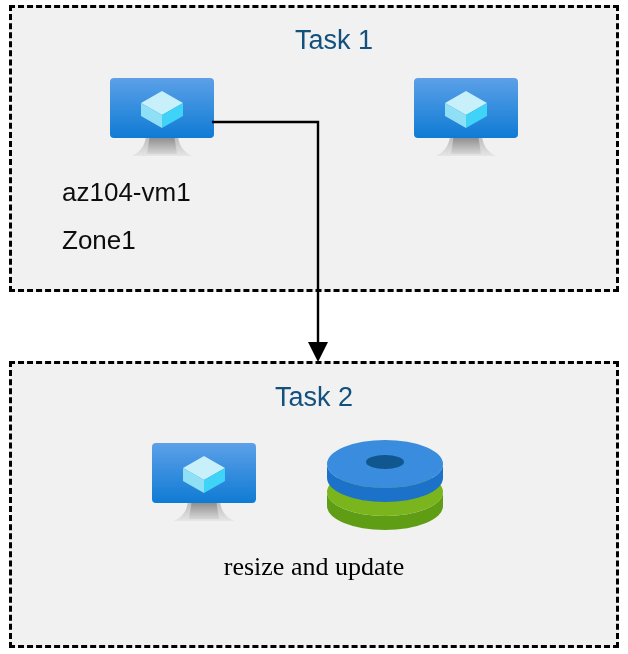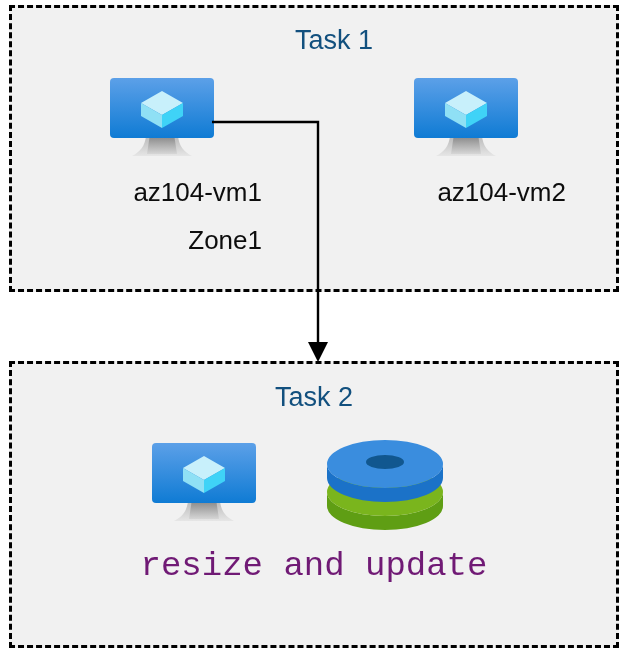--- a/index.html
+++ b/index.html
@@ -68,21 +68,21 @@
 
   .vm-icon-wrap {
     position: relative;
     width: 104px;
     height: 88px;
     margin: 0 auto;
   }
 
   .vm-label {
     margin-top: 10px;
-    text-align: right;
+    text-align: left;
     font-size: 26px;
     line-height: 33px;
     color: #0D0D0D;
     font-family: "Liberation Sans", "DejaVu Sans", sans-serif;
     white-space: nowrap;
   }
 
   
   #task2-icon-row {
     position: absolute;
@@ -104,25 +104,25 @@
     top: 0px;
     width: 120px;
     height: 95px;
   }
   #task2-caption {
     position: absolute;
     left: 0;
     top: 550px;
     width: 100%;
     text-align: center;
-    font-size: 34px;
+    font-size: 26px;
     line-height: 33px;
-    color: #701a75;
+    color: #000000;
     white-space: nowrap;
-    font-family: Liberation Mono, monospace;
+    font-family: Liberation Serif, serif;
   }
 
   
   #connector-arrow {
     position: absolute;
     left: 0;
     top: 0;
     width: 628px;
     height: 654px;
     pointer-events: none;
@@ -188,21 +188,20 @@
         <path d="M36 58 h32 c1 10 6 16 14 20 H22 c8 -4 13 -10 14 -20 z" fill="url(#base2)"></path>
         <path d="M40 56 h24 l3 20 h-30 z" fill="url(#stand2)"></path>
         <rect x="0" y="0" width="104" height="60" rx="4" ry="4" fill="url(#scr2)"></rect>
         <g>
           <polygon points="52,13 73,25 52,37 31,25" fill="#C8F0FB"></polygon>
           <polygon points="31,25 52,37 52,50 31,38" fill="#8FE0F5"></polygon>
           <polygon points="73,25 73,38 52,50 52,37" fill="#3FD3F7"></polygon>
         </g>
       </svg>
     </div>
-    <div class="vm-label">az104-vm2</div>
   </div>
 
   <div class="task-box" id="task-box-2"></div>
 
   <div class="task-title" id="task-2-title">Task 2</div>
 
   <div id="task2-icon-row">
 
     <div id="task2-vm-icon">
       <svg width="104" height="88" viewBox="0 0 104 88" xmlns="http://www.w3.org/2000/svg">

